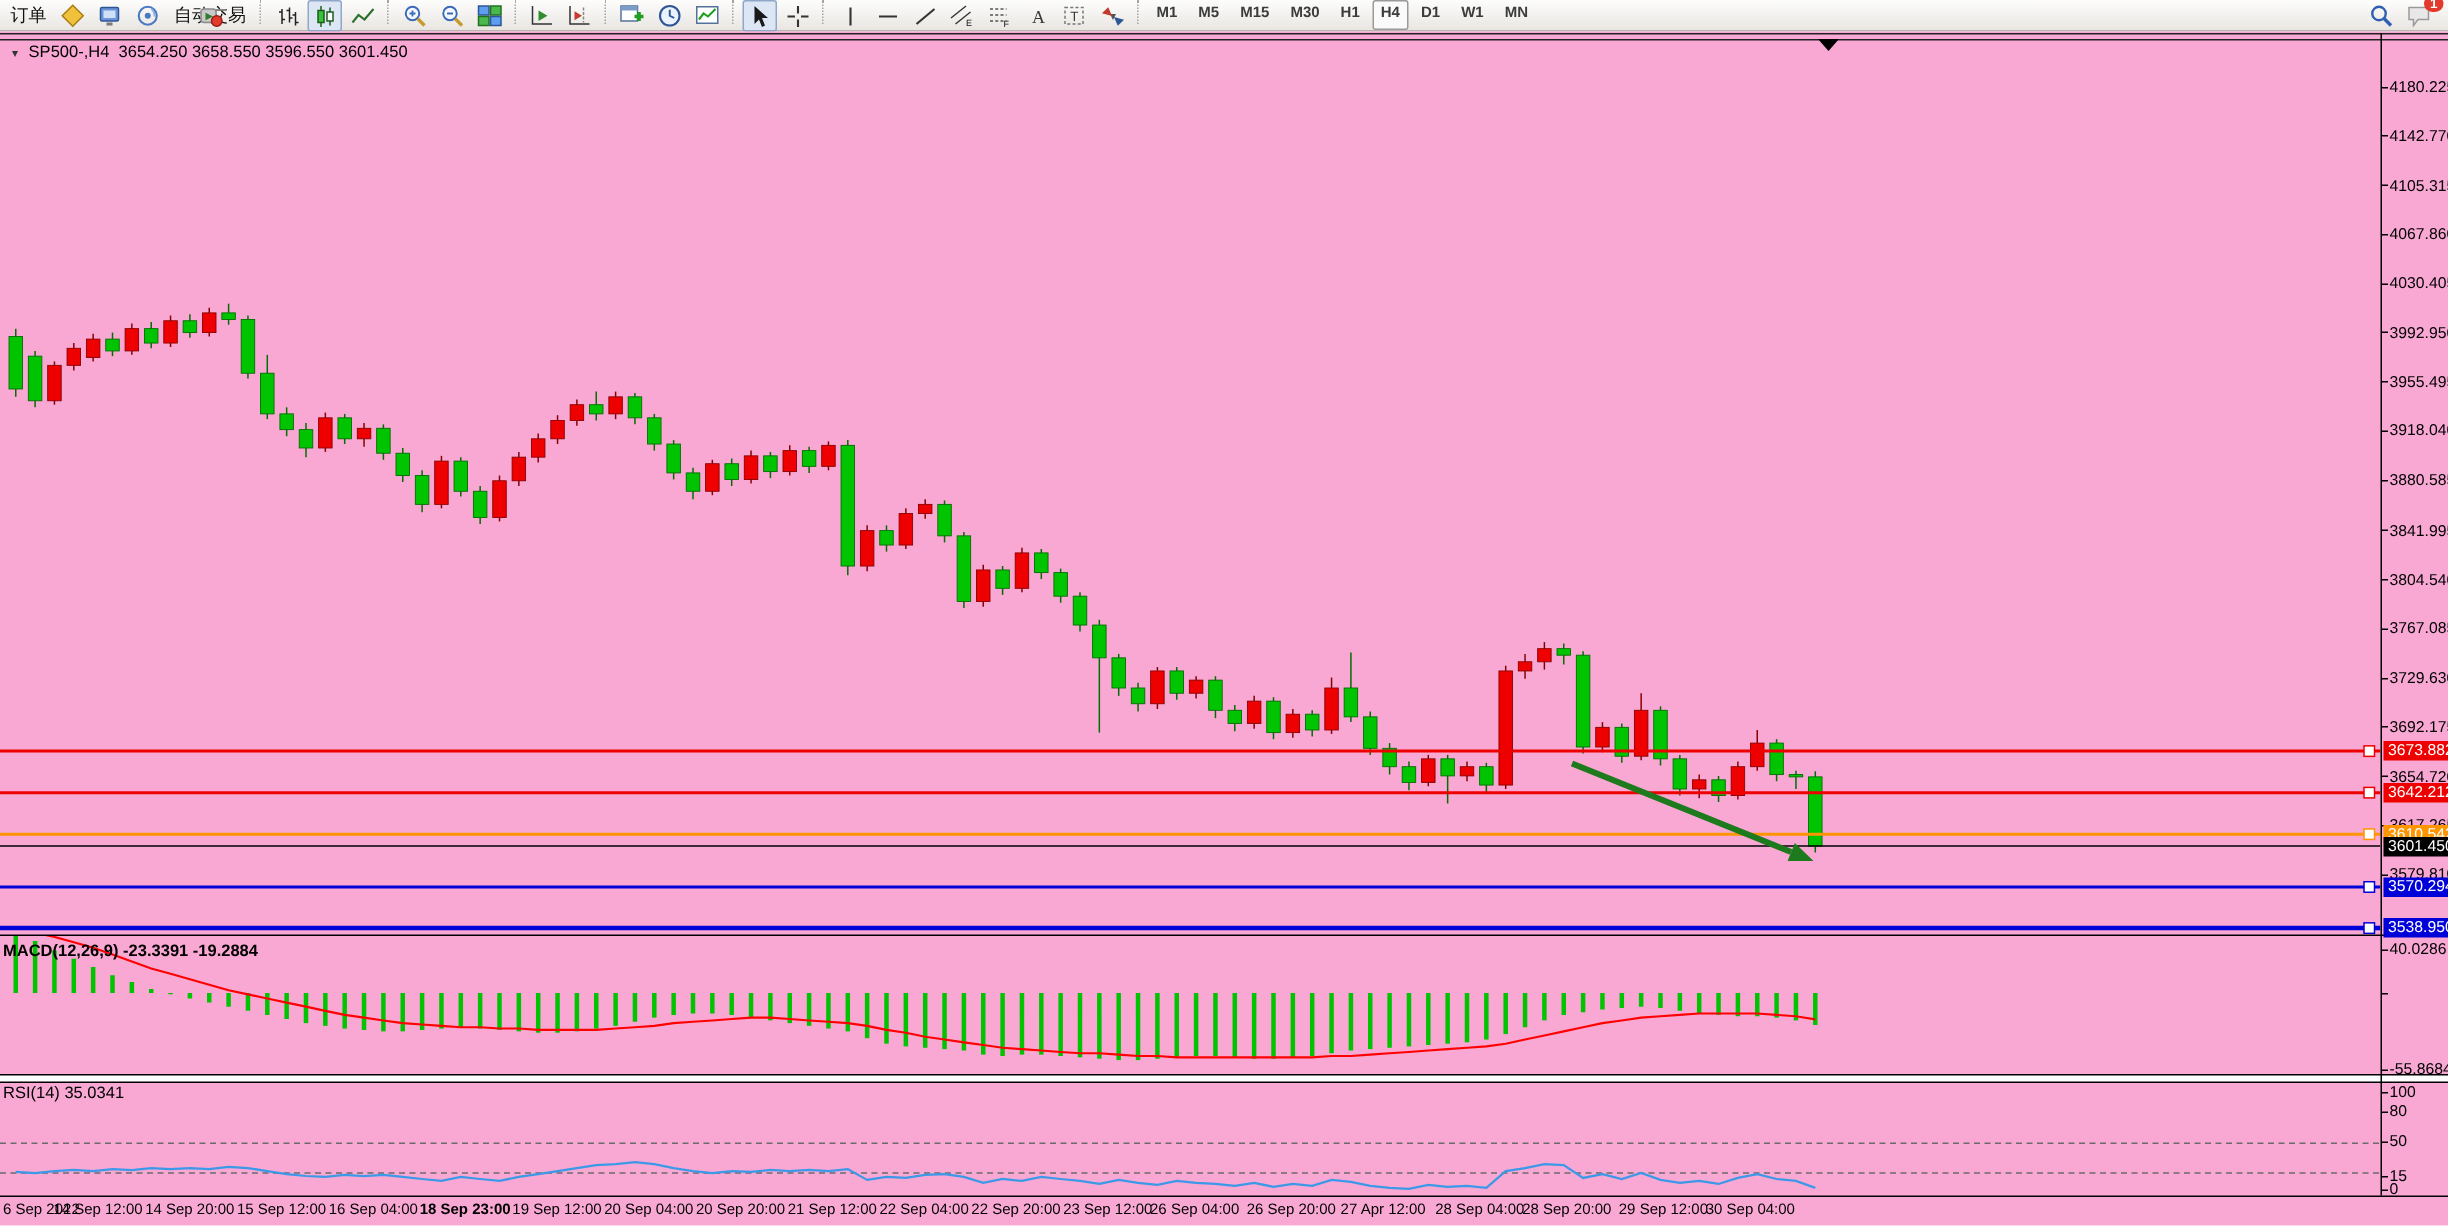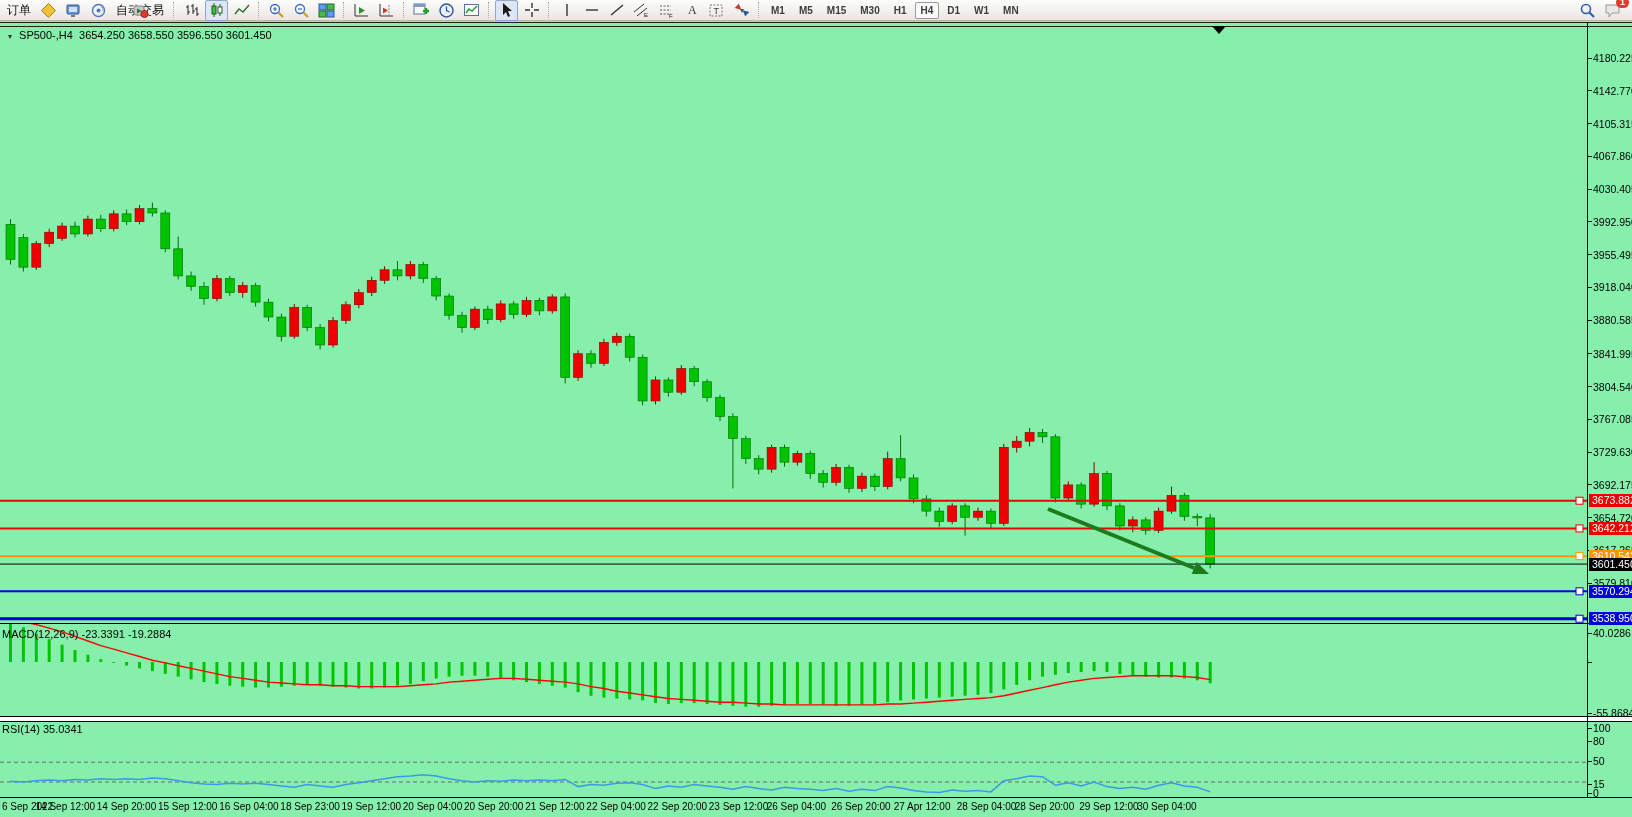--- a/index.html
+++ b/index.html
@@ -1,55 +1,55 @@
 <!DOCTYPE html>
 <html><head>
 <meta charset="utf-8">
 <style>
   html,body{margin:0;padding:0;width:1632px;height:817px;overflow:hidden;background:#fff;
     font-family:"Liberation Sans","DejaVu Sans",sans-serif;}
   #app{position:relative;width:1632px;height:817px;}
   
   #toolbar{position:absolute;left:0;top:0;width:1632px;height:21px;
     background:linear-gradient(#fdfdfc,#e9e6e2);border-bottom:1px solid #b9b5af;
-    display:flex;align-items:center;padding:0 2px;box-sizing:border-box;}
+    display:flex;padding:0 2px;box-sizing:border-box;}
   .tbtn{height:19px;min-width:21px;display:flex;align-items:center;justify-content:center;
     margin:0 1px;border:1px solid transparent;border-radius:2px;}
   .tbtn.pressed{background:#dce6f5;border:1px solid #8fa8c8;}
   .tbtxt{font-size:12px;color:#111;padding:0 3px;white-space:nowrap;}
   .tbsep{width:1px;height:16px;border-left:1px dotted #a8a49e;margin:0 4px;}
   .dd{font-size:8px;color:#555;margin-left:1px;}
   .tf{font-size:10px;font-weight:bold;color:#3c3c3c;padding:2px 5px;margin:0 1px;
     border:1px solid transparent;border-radius:2px;}
   .tf.active{background:#fafafa;border:1px solid #9a9a9a;}
   #tb-right{margin-left:auto;display:flex;align-items:center;}
   #chat-wrap{position:relative;margin-right:6px;}
   #chat-badge{position:absolute;right:-6px;top:-4px;background:#e23b2e;color:#fff;
     border-radius:8px;font-size:9px;font-weight:bold;padding:0 4px;line-height:11px;}
   
-  #chart{position:absolute;left:0;top:21px;width:1632px;height:796px;background:#86efac;}
+  #chart{position:absolute;left:0;top:21px;width:1632px;height:796px;background:#f9a8d4;}
   #topline{position:absolute;left:0;top:1px;width:1632px;height:3px;
     border-top:1px solid #222;border-bottom:1px solid #222;}
   .chart-title{position:absolute;left:8px;top:8px;font-size:11px;color:#000;white-space:nowrap;}
   .chart-title .menu-mark{color:#333;font-size:8px;margin-right:4px;}
   svg{position:absolute;display:block;}
   #main-svg{left:0;top:1px;}
   #macd-svg{left:0;top:603px;}
   #rsi-svg{left:0;top:699px;}
   .sep{position:absolute;left:0;width:1632px;background:#000;}
   #sep1{top:602px;height:1px;}
   #sep2{top:695px;height:4px;background:#fff;border-top:1px solid #000;border-bottom:1px solid #000;}
   #sep3{top:776px;height:1px;}
   #axis{position:absolute;left:1587px;top:1px;width:45px;height:775px;border-left:1px solid #000;box-sizing:border-box;}
   .ptick{position:absolute;left:5px;font-size:10.5px;color:#000;white-space:nowrap;}
   .pdash{position:absolute;left:0;width:4px;height:1px;background:#000;}
   .ptag{position:absolute;left:1px;width:43px;height:13px;color:#fff;font-size:10.5px;
     line-height:13px;text-align:left;padding-left:3px;box-sizing:border-box;white-space:nowrap;}
   .ind-label{position:absolute;font-size:11px;color:#000;white-space:nowrap;}
-  #macd-label{left:2px;top:607px;}
+  #macd-label{left:2px;top:607px;font-weight:bold;}
   #rsi-label{left:2px;top:702px;}
   #time-axis{position:absolute;left:0;top:780px;width:1587px;height:16px;}
   .tlabel{position:absolute;top:0;font-size:10px;color:#000;white-space:nowrap;}
 </style>
 </head>
 <body>
 
 <div id="app">
 
   <div id="toolbar">
@@ -632,21 +632,21 @@
         <div class="ptag" style="top: 535.6px; background: rgb(0, 0, 0);">3601.450</div>
         <div class="ptag" style="top: 562.8px; background: rgb(0, 0, 216);">3570.294</div>
         <div class="ptag" style="top: 590.2px; background: rgb(0, 0, 216);">3538.950</div>
       </div>
     <div id="time-axis">
         <div class="tlabel" style="left: 2px;">6 Sep 2022</div>
         <div class="tlabel" style="left: 32.3px; width: 66px; text-align: center;">14 Sep 12:00</div>
         <div class="tlabel" style="left: 93.5px; width: 66px; text-align: center;">14 Sep 20:00</div>
         <div class="tlabel" style="left: 154.7px; width: 66px; text-align: center;">15 Sep 12:00</div>
         <div class="tlabel" style="left: 215.9px; width: 66px; text-align: center;">16 Sep 04:00</div>
-        <div class="tlabel" style="left: 277.1px; width: 66px; text-align: center;">18 Sep 23:00</div>
+        <div class="tlabel" style="left: 277.1px; width: 66px; text-align: center; font-weight: bold;">18 Sep 23:00</div>
         <div class="tlabel" style="left: 338.3px; width: 66px; text-align: center;">19 Sep 12:00</div>
         <div class="tlabel" style="left: 399.5px; width: 66px; text-align: center;">20 Sep 04:00</div>
         <div class="tlabel" style="left: 460.7px; width: 66px; text-align: center;">20 Sep 20:00</div>
         <div class="tlabel" style="left: 521.9px; width: 66px; text-align: center;">21 Sep 12:00</div>
         <div class="tlabel" style="left: 583.1px; width: 66px; text-align: center;">22 Sep 04:00</div>
         <div class="tlabel" style="left: 644.3px; width: 66px; text-align: center;">22 Sep 20:00</div>
         <div class="tlabel" style="left: 705.5px; width: 66px; text-align: center;">23 Sep 12:00</div>
         <div class="tlabel" style="left: 766.7px; width: 85px; text-align: left;">26 Sep 04:00</div>
         <div class="tlabel" style="left: 827.9px; width: 66px; text-align: center;">26 Sep 20:00</div>
         <div class="tlabel" style="left: 889.1px; width: 66px; text-align: center;">27 Apr 12:00</div>

